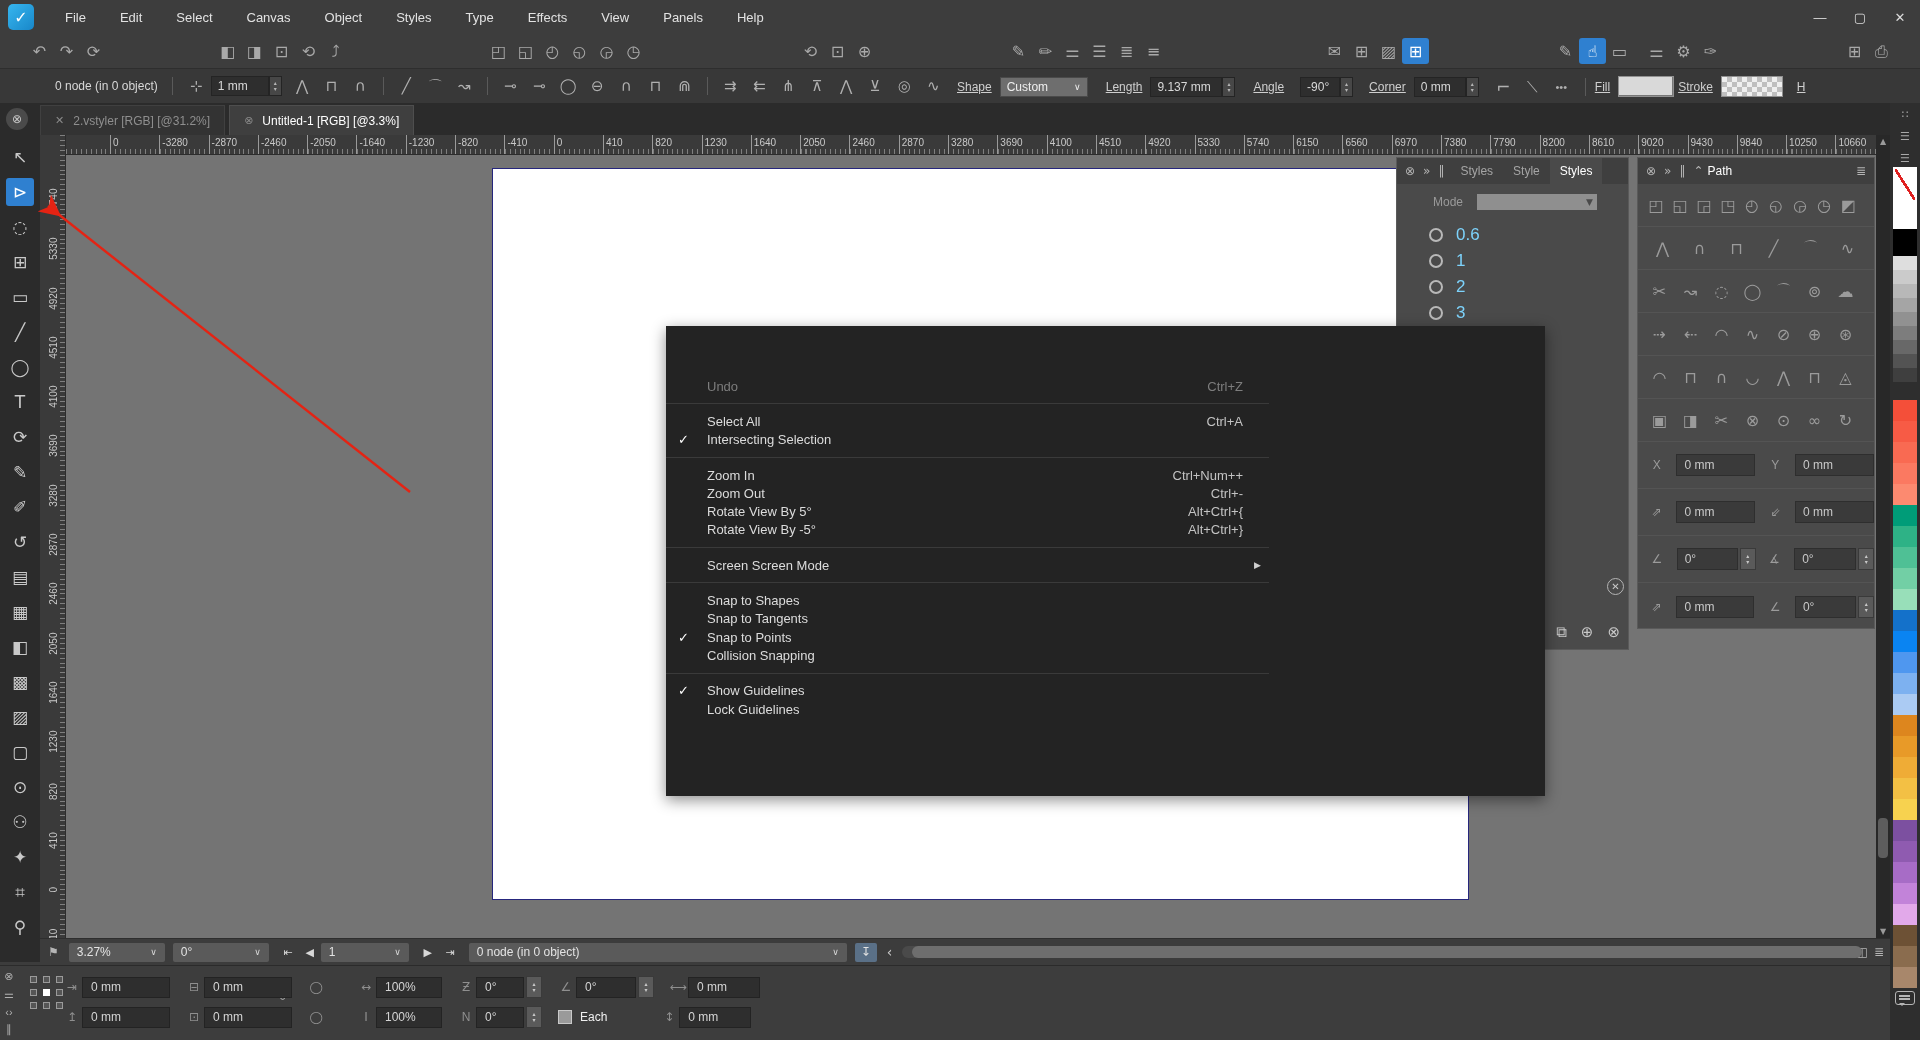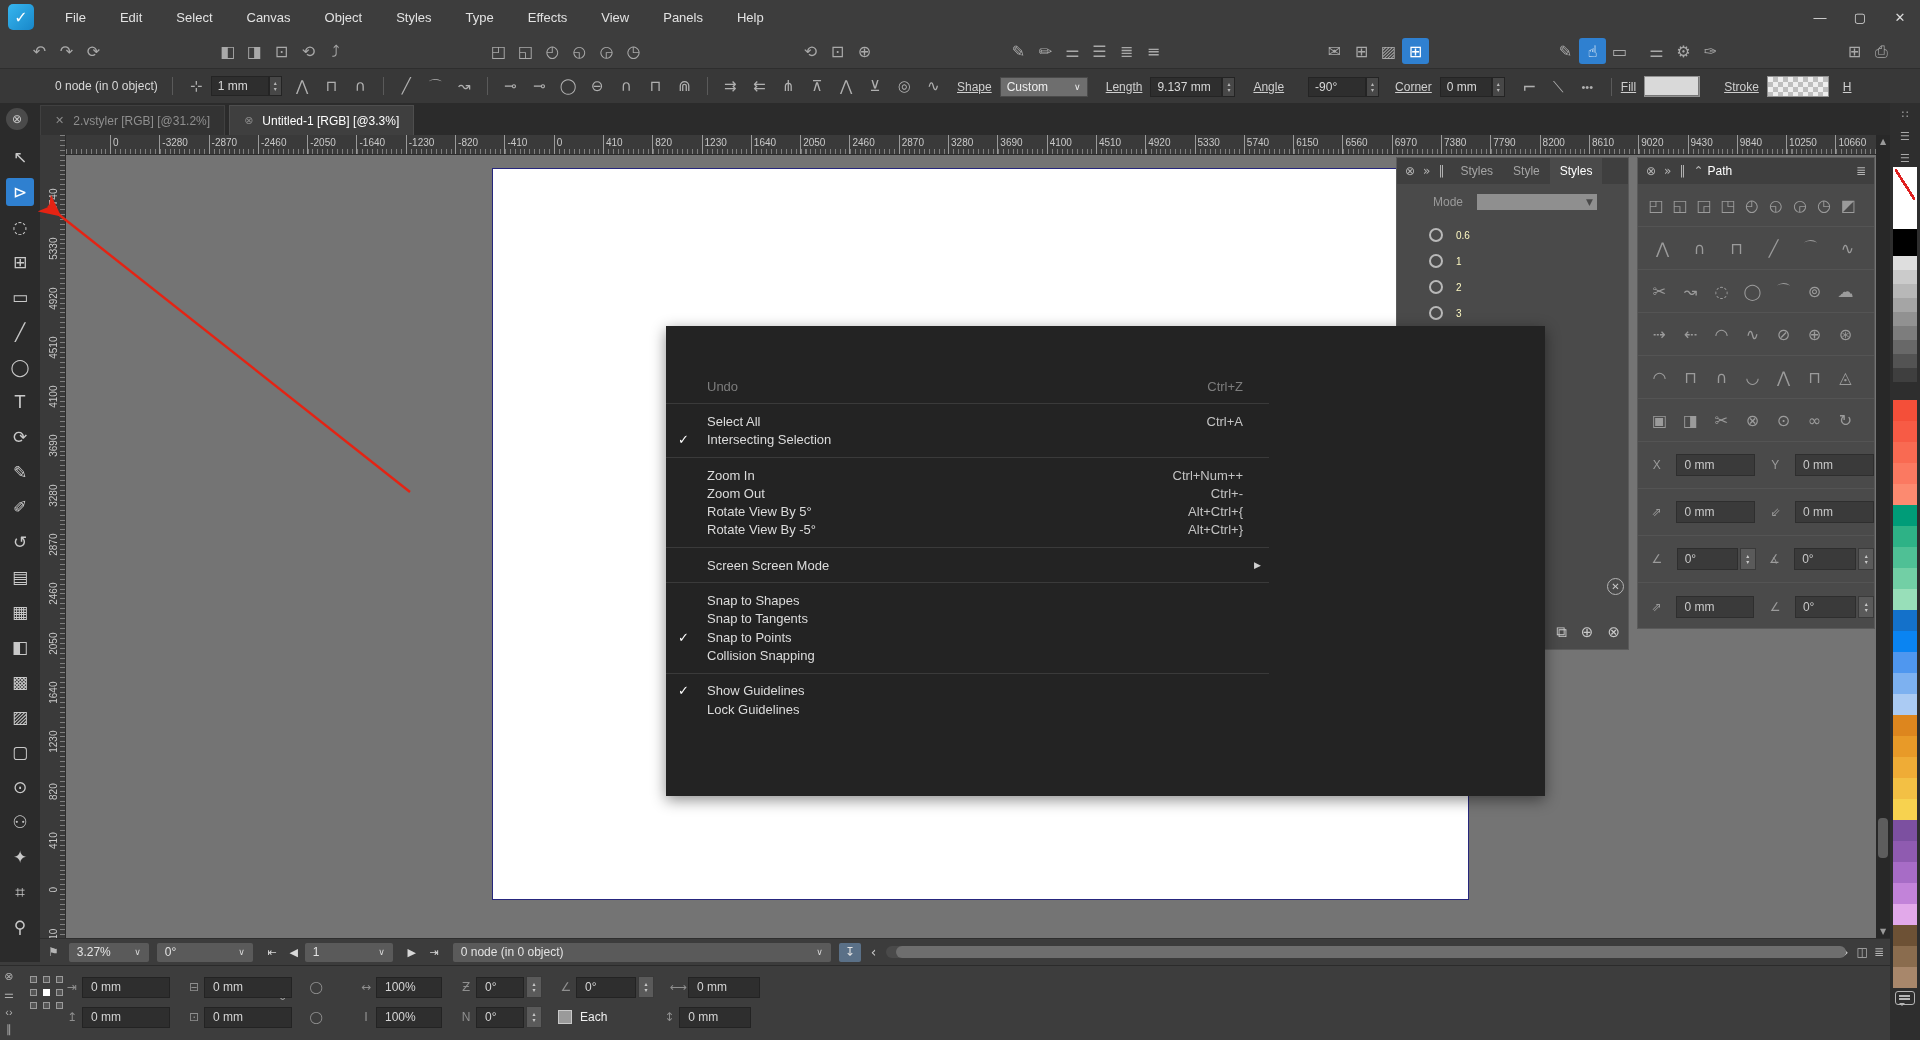--- a/index.html
+++ b/index.html
@@ -55,21 +55,21 @@
   #arrow-svg{position:absolute;left:0;top:103px;width:1920px;height:860px;z-index:40;pointer-events:none;}
   
   .panel{position:absolute;background:#4a4a4a;border:1px solid #5a5a5a;z-index:20;}
   .panel-header{height:26px;background:#3f3f3f;display:flex;align-items:center;color:#9d9d9d;font-size:12px;}
   .ph-icon{margin-left:8px;font-size:12px;color:#b5b5b5;}
   #styles-panel{left:1396px;top:157px;width:233px;height:493px;}
   .ptab{height:26px;display:flex;align-items:center;padding:0 10px;color:#a5a5a5;}
   .ptab[data-active="true"]{background:#4a4a4a;color:#ffffff;}
   #mode-row{display:flex;align-items:center;margin:10px 0 0 36px;color:#9a9a9a;font-size:12px;}
   #mode-dd{width:120px;height:16px;background:#8f8f8f;margin-left:14px;display:flex;align-items:center;justify-content:flex-end;color:#4a4a4a;font-size:9px;padding-right:4px;}
-  .radio-row{display:flex;align-items:center;height:26px;margin-left:32px;color:#fef9c3;font-size:10px;}
+  .radio-row{display:flex;align-items:center;height:26px;margin-left:32px;color:#7dd3fc;font-size:17px;}
   .radio{width:14px;height:14px;border:2px solid #b8b8b8;border-radius:50%;margin-right:13px;}
   #style-remove{position:absolute;left:210px;top:420px;width:17px;height:17px;border:1px solid #b5b5b5;border-radius:50%;color:#c9c9c9;font-size:10px;display:flex;align-items:center;justify-content:center;}
   #styles-footer{position:absolute;left:0;bottom:8px;width:233px;display:flex;justify-content:flex-end;gap:14px;padding-right:10px;color:#c9c9c9;font-size:15px;}
   #path-panel{left:1637px;top:157px;width:238px;height:472px;}
   .icon-row{display:flex;align-items:center;height:43px;padding-left:6px;border-bottom:1px solid #545454;}
   .pp-icon{width:31px;height:30px;display:flex;align-items:center;justify-content:center;color:#9b9b9b;font-size:16px;}
   .field-row{display:flex;align-items:center;height:47px;padding-left:10px;border-bottom:1px solid #545454;color:#b9b9b9;font-size:12px;}
   .fld{background:#3a3a3a;border:1px solid #2e2e2e;height:22px;display:flex;align-items:center;padding:0 7px;color:#c9c9c9;margin-left:11px;}
   .f-ic{width:18px;text-align:center;color:#9b9b9b;}
   .stp{width:16px;height:22px;background:#5a5a5a;border:1px solid #3a3a3a;display:flex;flex-direction:column;align-items:center;justify-content:center;color:#c9c9c9;font-size:6px;line-height:6px;margin-left:2px;}
@@ -292,32 +292,32 @@
   <div id="opt-right">
     <span class="lbl">Shape</span>
     <span class="dd" style="width:88px;margin-left:8px;">
         <span>Custom</span>
         <span class="g" style="font-size:9px;">∨</span>
       </span>
     <span class="lbl" style="margin-left:18px;">Length</span>
     <span class="spin-field" style="margin-left:8px;width:72px;">9.137 mm</span>
     <span class="stepper g">▴<br>▾</span>
     <span class="lbl" style="margin-left:18px;">Angle</span>
-    <span class="spin-field" style="margin-left:24px;width:58px;">-90°</span>
+    <span class="spin-field" style="margin-left:16px;width:40px;">-90°</span>
     <span class="stepper g">▴<br>▾</span>
     <span class="lbl" style="margin-left:16px;">Corner</span>
     <span class="spin-field" style="margin-left:8px;width:52px;">0 mm</span>
     <span class="stepper g">▴<br>▾</span>
     <span class="opt-icon g" style="margin-left:10px;font-size:17px;">⌐</span>
     <span class="opt-icon g">⟍</span>
     <span class="opt-icon" style="font-size:11px;">•••</span>
     <span class="vsep"></span>
     <span class="lbl">Fill</span>
     <span id="fill-swatch" style="margin-left:8px;"></span>
-    <span class="lbl" style="margin-left:24px;">Stroke</span>
+    <span class="lbl" style="margin-left:4px;">Stroke</span>
     <span id="stroke-swatch" style="margin-left:8px;"></span>
     <span class="lbl" style="margin-left:14px;">H</span>
   </div>
 </div>
 
 <div id="tabbar">
 
 <div class="doc-tab" data-active="false">
     <span class="tab-close g">✕</span>
     <span>2.vstyler [RGB] [@31.2%]</span>
@@ -815,21 +815,21 @@
       <div class="sw" style="height: 21px; background-color: rgb(226, 169, 234);"></div>
       <div class="sw" style="height: 21px; background-color: rgb(109, 81, 53);"></div>
       <div class="sw" style="height: 21px; background-color: rgb(138, 108, 78);"></div>
       <div class="sw" style="height: 21px; background-color: rgb(168, 135, 107);"></div>
     </div>
   <div id="comment-icon"></div>
 </div>
 
 <div id="statusbar">
   <span class="g" style="margin:0 10px 0 8px;color:#b5b5b5;">⚑</span>
-  <span class="sb-box" style="width:80px;">
+  <span class="sb-box" style="width:96px;">
       <span>3.27%</span>
       <span class="chev g">∨</span>
     </span>
   <span class="sb-box" style="width:96px;">
       <span>0°</span>
       <span class="chev g">∨</span>
     </span>
   <span class="sb-nav g">⇤</span>
   <span class="sb-nav g">◀</span>
   <span class="sb-box" style="width:88px;">

